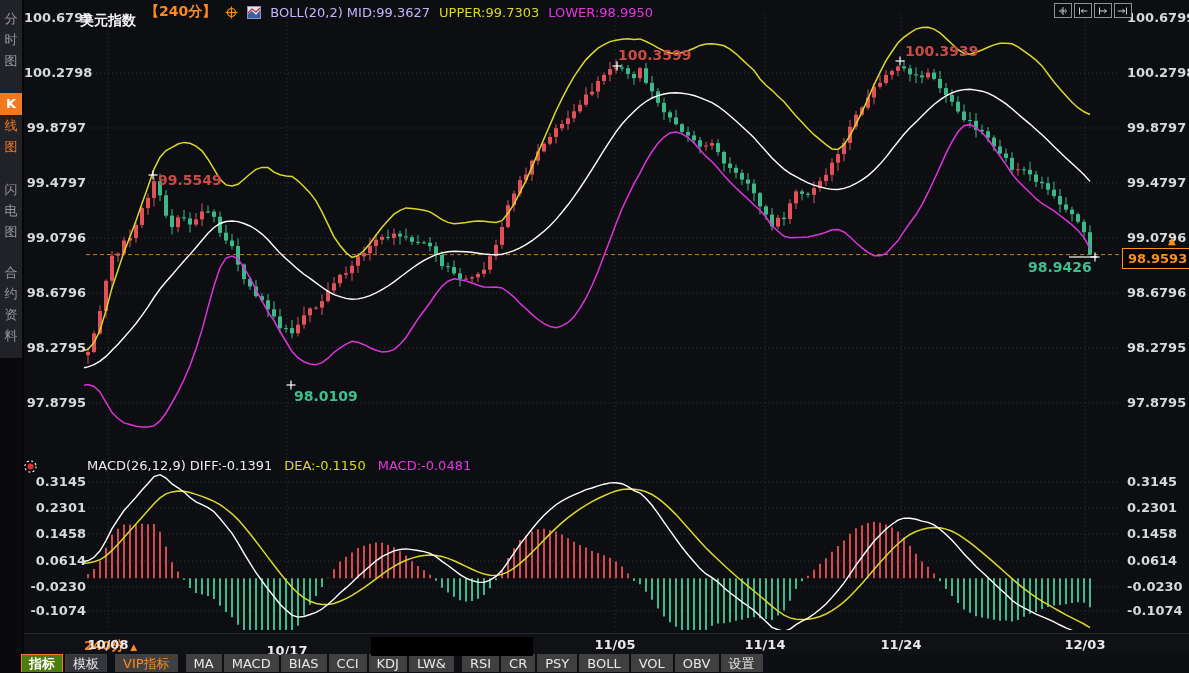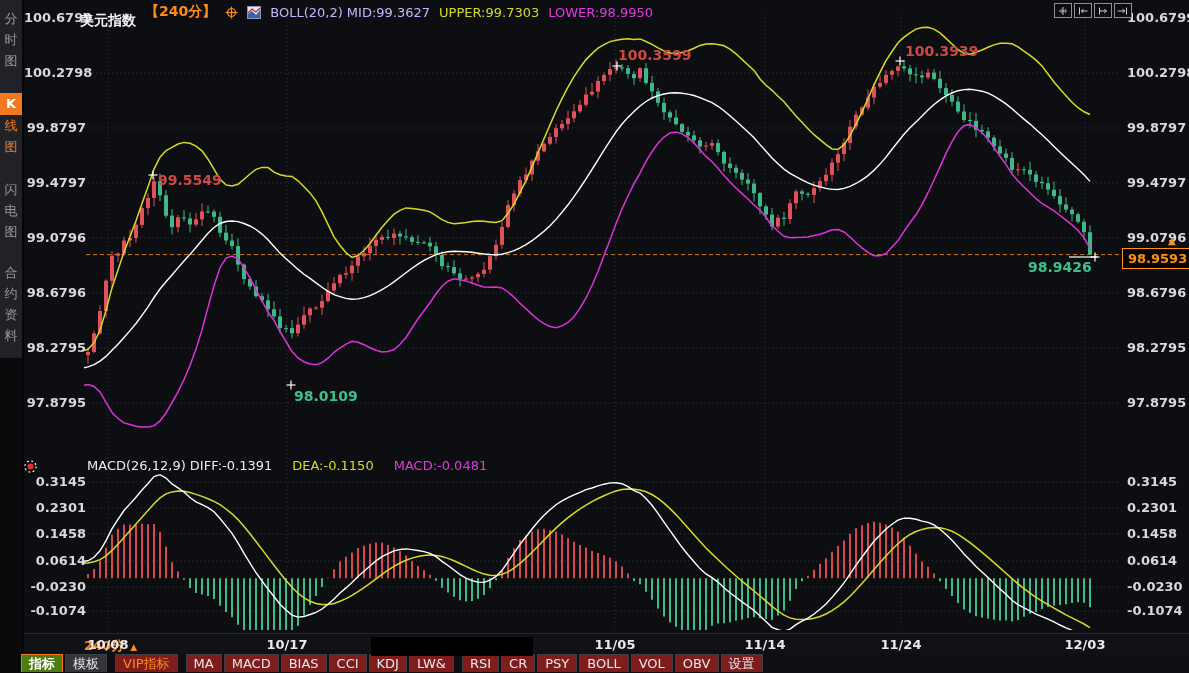--- a/index.html
+++ b/index.html
@@ -32,34 +32,34 @@
   .axlab.left{left:24px;text-align:right;}
   .axlab.right{left:1127px;text-align:left;}
   
   .anno{position:absolute;font-size:14px;font-weight:bold;z-index:3;white-space:nowrap;}
   
   .ptag{position:absolute;left:1122px;top:248px;width:62px;height:19px;border:1px solid #ff9018;
         color:#ff9018;background:#050505;font-size:13px;font-weight:bold;line-height:19px;
         padding-left:5px;z-index:4;}
   .parrow{position:absolute;left:1168px;top:235px;color:#ff9018;font-size:10px;z-index:5;}
   
-  .macd-header{position:absolute;left:87px;top:458px;display:flex;gap:20px;font-size:13px;z-index:3;white-space:nowrap;justify-content:space-between;}
+  .macd-header{position:absolute;left:87px;top:458px;display:flex;gap:12px;font-size:13px;z-index:3;white-space:nowrap;justify-content:space-between;}
   .m-main{color:#ececee;}
   .m-dea{color:#d9d92a;}
   .m-macd{color:#e23ae2;}
   #macd-icon{position:absolute;left:23px;top:459px;z-index:3;cursor:pointer;}
   
   .date{position:absolute;top:637px;transform:translateX(-50%);font-size:13px;font-weight:bold;color:#eaeaee;z-index:6;}
   .period-chip{position:absolute;left:84px;top:637px;font-size:13px;font-weight:bold;color:#ff8a1e;z-index:6;cursor:pointer;}
   .period-chip .tri{font-size:9px;margin-left:6px;}
   .timeline-row{position:absolute;left:22px;top:633px;width:1167px;height:21px;background:#101114;border-top:1px solid #26272c;z-index:1;}
   .redaction{position:absolute;left:371px;top:637px;width:162px;height:19px;background:#000;z-index:7;}
   
   #toolbar{position:absolute;left:21px;top:654px;height:19px;display:flex;gap:2px;z-index:6;}
-  .tbtn{height:17px;line-height:17px;padding:0 7px;font-size:13px;background:#7f1d1d;color:#e8e8eb;
+  .tbtn{height:17px;line-height:17px;padding:0 7px;font-size:13px;background:#404040;color:#e8e8eb;
         border:1px solid #3e3f45;border-bottom:none;cursor:pointer;white-space:nowrap;}
   .tbtn.active{background:#4d7c0f;color:#fff;border-color:#f2791f;font-weight:bold;}
   .tbtn.vip{color:#ff8a1e;}
   .tbtn.alt{background:#35363b;}
   .tbtn.gap{margin-left:6px;}
   .toolbar-row{position:absolute;left:22px;top:654px;width:1167px;height:19px;background:#0e0f12;z-index:5;}
   
   .watermark{position:absolute;left:1038px;top:608px;font-size:38px;color:#c9cdd4;letter-spacing:1px;z-index:5;}
 </style>
 </head>
@@ -751,21 +751,21 @@
     <span>98.9593</span>
   </div>
   <div class="parrow">▲</div>
 
   <div class="timeline-row"></div>
   <div class="period-chip">
     <span>240分</span><span class="tri">▲</span>
   </div>
   <div id="dates">
       <div class="date" style="left: 108px;">10/08</div>
-      <div class="date" style="left: 287px;">10/17</div>
+      <div class="date" style="left: 287px; margin-top: 6px;">10/17</div>
       <div class="date" style="left: 615px;">11/05</div>
       <div class="date" style="left: 765px;">11/14</div>
       <div class="date" style="left: 901px;">11/24</div>
       <div class="date" style="left: 1085px;">12/03</div>
     </div>
   <div class="redaction"></div>
 
   <div class="toolbar-row"></div>
   <div id="toolbar">
       <div class="tbtn active">指标</div>

